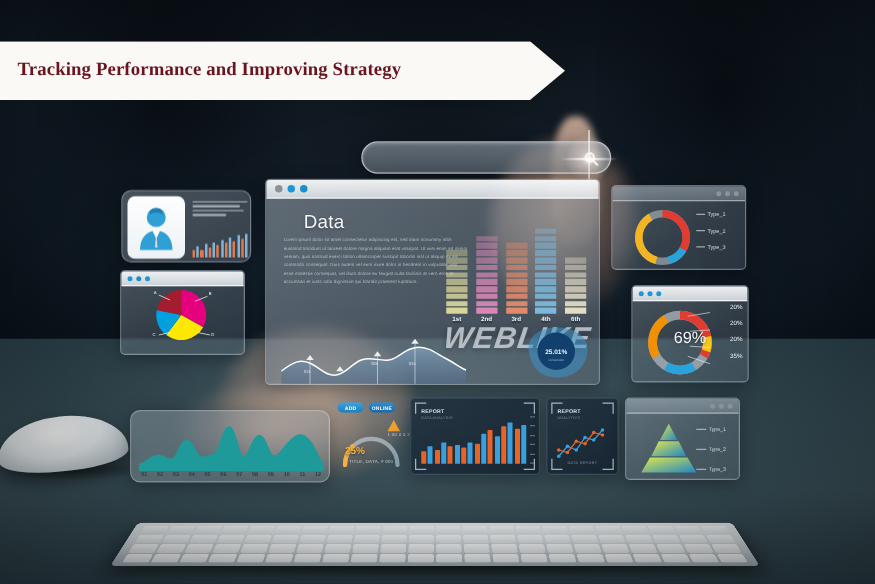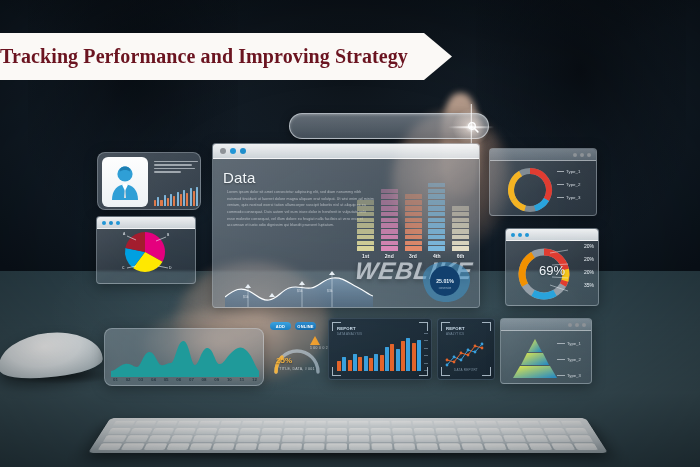--- a/index.html
+++ b/index.html
@@ -140,21 +140,21 @@
     position:absolute; right:9px; top:7px; width:12px; height:12px; z-index:3;
   }
 
   
   #main-panel { left:212px; top:143px; width:268px; height:165px; }
   #main-panel .panel-bar { height:15px; gap:4px; padding:0 7px; }
   #main-panel .dot { width:6px; height:6px; }
   .main-body { position:absolute; inset:15px 0 0 0;
     background:linear-gradient(145deg, rgba(150,162,173,.30), rgba(108,122,134,.26)); }
 
-  .data-title { position:absolute; left:10px; top:10px; color:#f2f6f9;
+  .data-title { position:absolute; left:30px; top:10px; color:#f2f6f9;
     font-size:15px; font-weight:400; letter-spacing:.2px; text-shadow:0 1px 2px rgba(0,0,0,.35); }
   .lorem { position:absolute; left:14px; top:30px; width:148px;
     color:rgba(243,247,250,.58); font-size:3.6px; line-height:1.85; letter-spacing:.1px; }
 
   
   .segbars { position:absolute; right:10px; top:26px; width:112px; height:66px;
     display:flex; justify-content:space-between; align-items:flex-end; }
   .segbar { width:17px; display:flex; flex-direction:column-reverse; gap:1.2px; }
   .segbar span { display:block; height:4.6px; border-radius:.5px; }
   .seg-lbls { position:absolute; right:10px; top:94px; width:112px;
@@ -267,22 +267,22 @@
   
   #title-banner {
     position:absolute; left:0; top:33px; width:452px; height:47px; z-index:20;
     background:#fbf9f6;
     clip-path:polygon(0 0, 424px 0, 452px 50%, 424px 100%, 0 100%);
     box-shadow:0 2px 12px rgba(0,0,0,.45);
     display:flex; align-items:center;
   }
   #title-text {
     font-family:"Liberation Serif", serif;
-    font-size:20px; font-weight:bold; color:#6b1420;
-    letter-spacing:.1px; white-space:nowrap;
+    font-size:15px; font-weight:bold; color:#6b1420;
+    padding-left:14px; letter-spacing:.1px; white-space:nowrap;
   }
 </style>
 </head>
 <body>
 
 <div id="photo-bg">
   <div class="bg-base"></div>
   <div class="bg-torso"></div>
   <div class="bg-shoulderL"></div>
   <div class="bg-shoulderR"></div>

